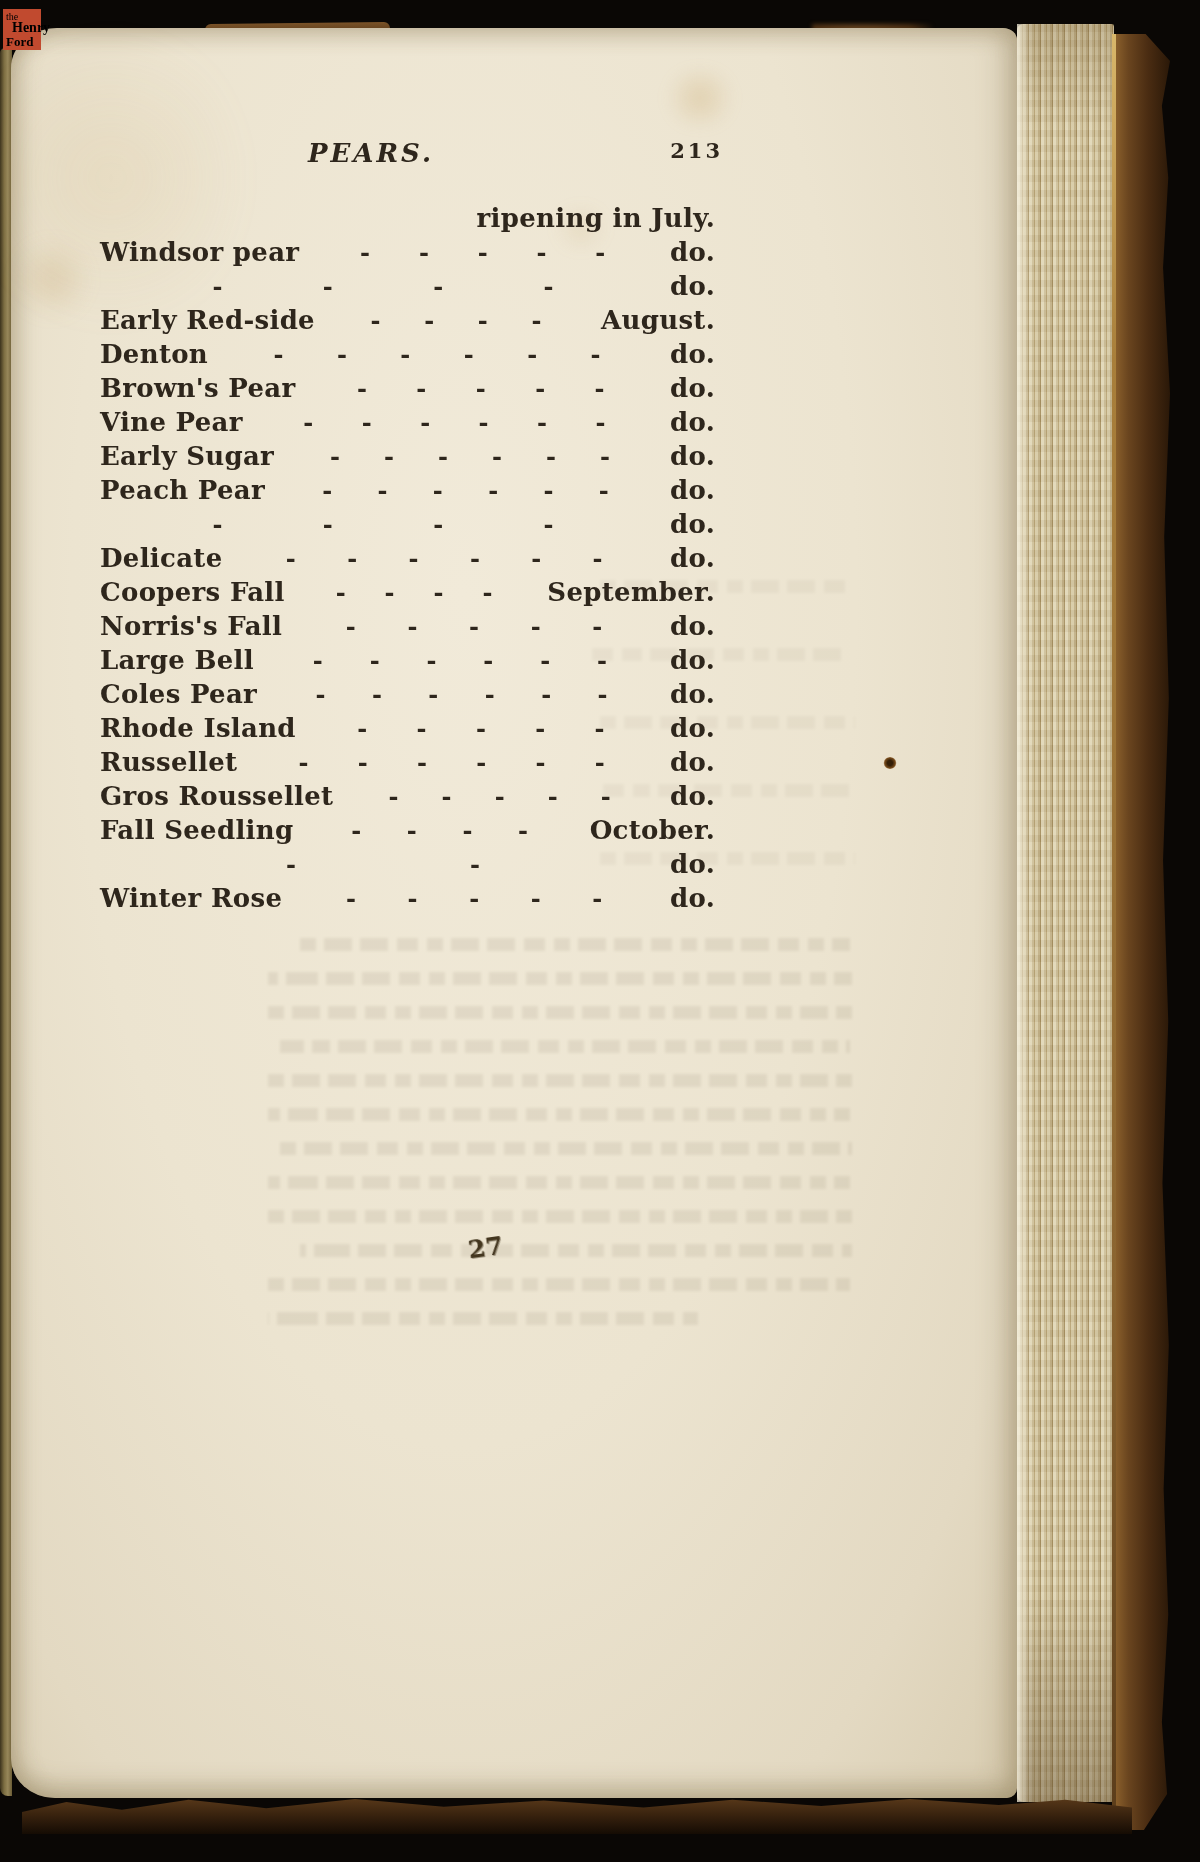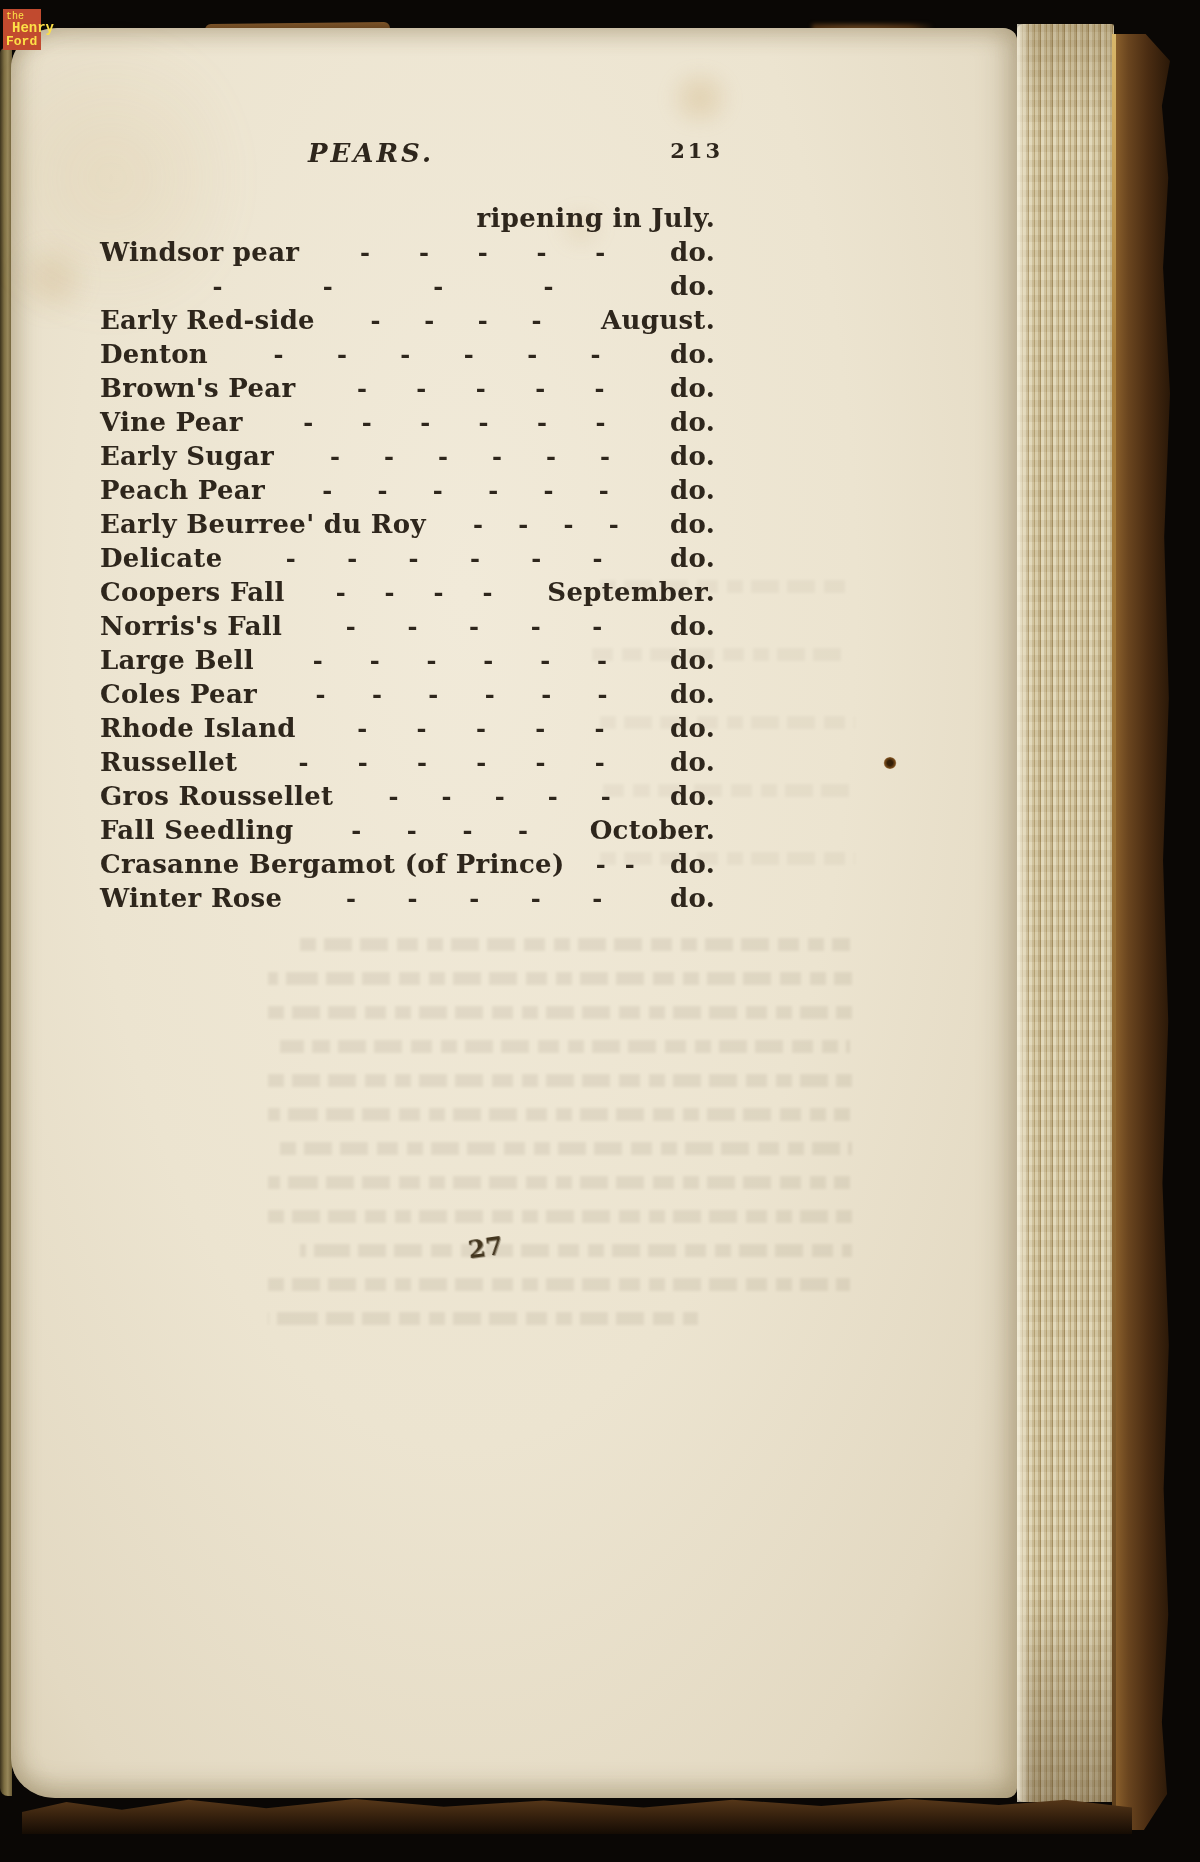--- a/index.html
+++ b/index.html
@@ -88,21 +88,21 @@
     background:linear-gradient(180deg,#d9b76a,#a97f3a 18%,#8a6430 70%,#5a3c1a);}
 
   
   .cover-bottom{position:absolute;left:22px;top:1796px;width:1110px;height:38px;z-index:1;
     background:linear-gradient(180deg,#5c3b1b 0%,#35200d 55%,#150c04 100%);
     clip-path:polygon(0 42%,4% 16%,9% 36%,15% 10%,22% 32%,30% 8%,38% 28%,47% 12%,56% 30%,
       64% 10%,72% 26%,80% 8%,88% 24%,94% 10%,100% 30%,100% 100%,0 100%);}
 
   
   .logo{position:absolute;left:3px;top:9px;width:38px;height:41px;z-index:10;
-    color:#fde047;font-family:Liberation Mono, monospace;}
+    color:#000000;font-family:Liberation Serif, serif;}
   .logo .the{display:block;font-size:10px;line-height:10px;margin:3px 0 0 3px;}
   .logo .henry{display:block;font-size:14px;line-height:12px;font-weight:700;margin:0 0 0 9px;}
   .logo .ford{display:block;font-size:13px;line-height:13px;font-weight:700;margin:1px 0 0 3px;}
 </style>
 </head>
 <body>
 
 <div class="scene">
 
   <div class="left-edge"></div>
@@ -216,21 +216,20 @@
             <span class="dash">-</span>
             <span class="dash">-</span>
             <span class="dash">-</span>
             <span class="dash">-</span>
             <span class="dash">-</span>
           </span>
     <span class="month">do.</span>
   </div>
 
   <div class="row">
-    <span class="name">Early Beurree' du Roy</span>
     <span class="leaders">
             <span class="dash">-</span>
             <span class="dash">-</span>
             <span class="dash">-</span>
             <span class="dash">-</span>
           </span>
     <span class="month">do.</span>
   </div>
 
   <div class="row">
@@ -337,21 +336,20 @@
     <span class="leaders">
             <span class="dash">-</span>
             <span class="dash">-</span>
             <span class="dash">-</span>
             <span class="dash">-</span>
           </span>
     <span class="month">October.</span>
   </div>
 
   <div class="row">
-    <span class="name">Crasanne Bergamot (of Prince)</span>
     <span class="leaders">
             <span class="dash">-</span>
             <span class="dash">-</span>
           </span>
     <span class="month">do.</span>
   </div>
 
   <div class="row">
     <span class="name">Winter Rose</span>
     <span class="leaders">

